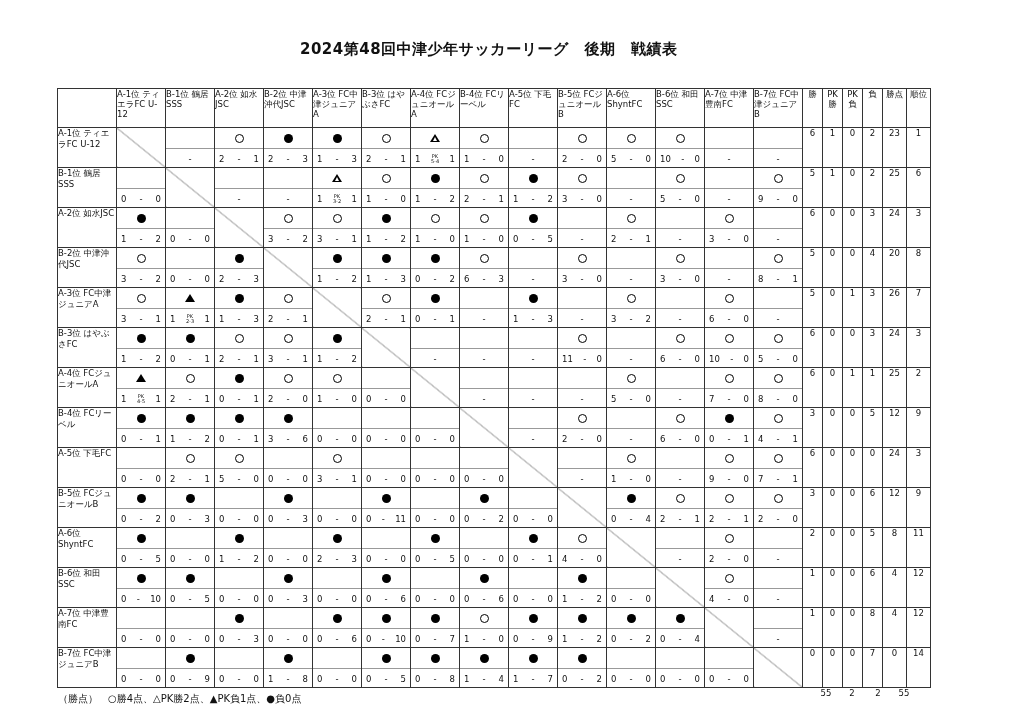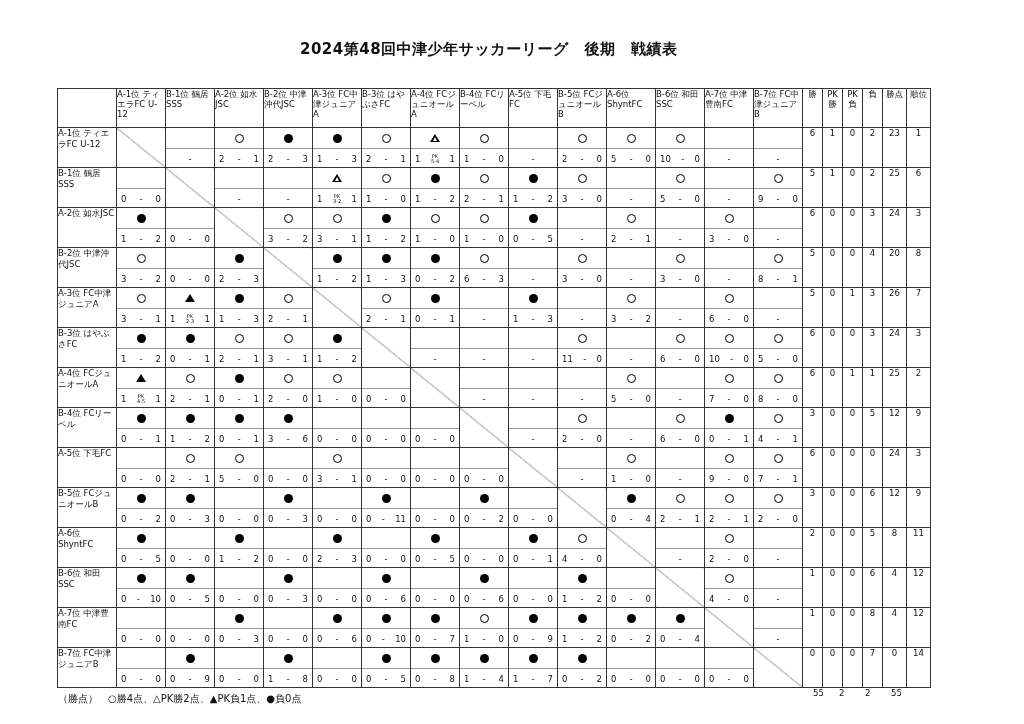--- a/index.html
+++ b/index.html
@@ -36,21 +36,21 @@
   .dot-black { display: inline-block; width: 9px; height: 9px; border-radius: 50%; background: #000; }
   .dot-white { display: inline-block; width: 7px; height: 7px; border-radius: 50%; border: 1.6px solid #000; }
   .tri-white { display: inline-block; width: 0; height: 0; border-left: 5px solid transparent;
                border-right: 5px solid transparent; border-bottom: 8px solid #000; position: relative; }
   .tri-white::after { content: ""; position: absolute; left: -2.5px; top: 2.6px; width: 0; height: 0;
                border-left: 2.5px solid transparent; border-right: 2.5px solid transparent;
                border-bottom: 4px solid #fff; }
   .tri-black { display: inline-block; width: 0; height: 0; border-left: 5px solid transparent;
                border-right: 5px solid transparent; border-bottom: 8px solid #000; }
   .totals { position: absolute; top: 688px; left: 813px; display: flex; font-size: 8.5px; }
-  .totals span { width: 26px; text-align: left; }
+  .totals span { width: 26px; text-align: center; }
   .legend { position: absolute; top: 692px; left: 58px; font-size: 10px; }
 </style>
 </head>
 <body>
 
 <div class="title"><span>2024第48回中津少年サッカーリーグ　後期　戦績表</span></div>
 
 <table class="grid" id="grid">
   <thead>
     <tr id="head-row">

